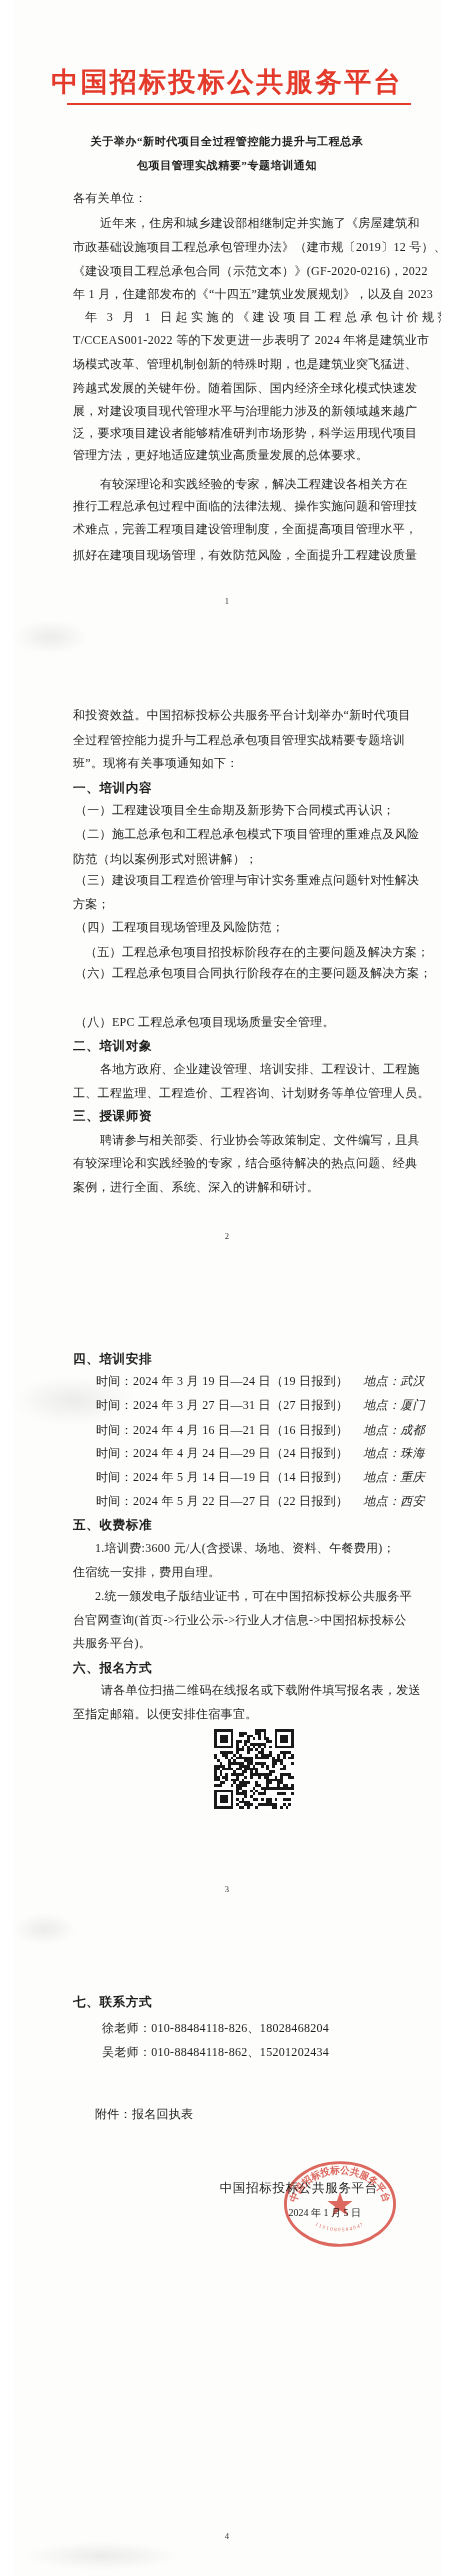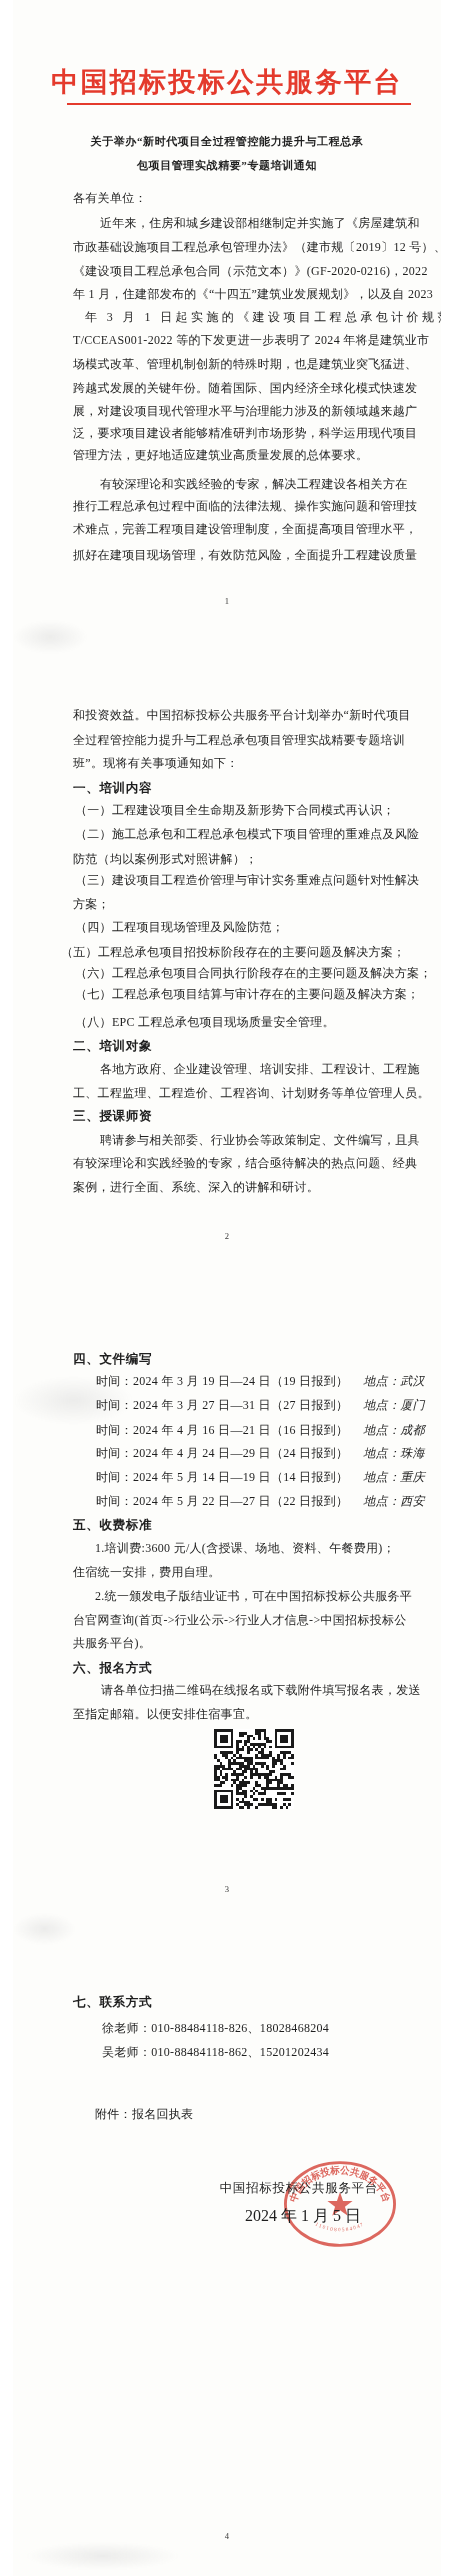--- a/index.html
+++ b/index.html
@@ -28,21 +28,21 @@
   }
   .sp{letter-spacing:3.4px;margin-left:12px;}
   .pagenum{
     position:absolute;left:0;width:100%;text-align:center;
     font-size:8.6px;color:#3a3a3a;
   }
   .row-gap{display:inline-block;margin-left:15px;font-style:italic;}
   .qr{position:absolute;left:201px;top:1729px;width:80px;height:80px;}
   .qr svg{width:100%;height:100%;}
   .sig-org{position:absolute;right:63px;font-size:12.6px;letter-spacing:0.6px;white-space:nowrap;}
-  .sig-date{position:absolute;right:80px;font-size:16px;white-space:nowrap;}
+  .sig-date{position:absolute;right:80px;font-size:10px;white-space:nowrap;}
   .seal{position:absolute;left:269px;top:2159px;width:116px;height:90px;opacity:.88;}
   .smudge{position:absolute;pointer-events:none;
     background:radial-gradient(ellipse at center, rgba(115,115,122,.12), rgba(115,115,122,0) 70%);
     filter:blur(1.1px);}
 </style>
 </head>
 <body>
 
 <div class="doc">
 
@@ -77,37 +77,36 @@
   <div class="ln" style="top:734px">全过程管控能力提升与工程总承包项目管理实战精要专题培训</div>
   <div class="ln" style="top:757px">班”。现将有关事项通知如下：</div>
 
   <div class="ln hd" style="top:781px">一、培训内容</div>
   <div class="ln" style="top:804px;left:62px">（一）工程建设项目全生命期及新形势下合同模式再认识；</div>
   <div class="ln" style="top:828px;left:62px">（二）施工总承包和工程总承包模式下项目管理的重难点及风险</div>
   <div class="ln" style="top:853px">防范（均以案例形式对照讲解）；</div>
   <div class="ln" style="top:874px;left:62px">（三）建设项目工程造价管理与审计实务重难点问题针对性解决</div>
   <div class="ln" style="top:898px">方案；</div>
   <div class="ln" style="top:921px;left:62px">（四）工程项目现场管理及风险防范；</div>
-  <div class="ln" style="top:946px;left:48px">（五）工程总承包项目招投标阶段存在的主要问题及解决方案；</div>
+  <div class="ln" style="top:946px;left:72px">（五）工程总承包项目招投标阶段存在的主要问题及解决方案；</div>
   <div class="ln" style="top:967px;left:62px">（六）工程总承包项目合同执行阶段存在的主要问题及解决方案；</div>
-  <div class="ln" style="top:988px;left:62px">（七）工程总承包项目结算与审计存在的主要问题及解决方案；</div>
   <div class="ln" style="top:1016px;left:62px">（八）EPC 工程总承包项目现场质量安全管理。</div>
 
   <div class="ln hd" style="top:1039px">二、培训对象</div>
   <div class="ln" style="top:1063px;left:87px">各地方政府、企业建设管理、培训安排、工程设计、工程施</div>
   <div class="ln" style="top:1087px">工、工程监理、工程造价、工程咨询、计划财务等单位管理人员。</div>
 
   <div class="ln hd" style="top:1109px">三、授课师资</div>
   <div class="ln" style="top:1134px;left:87px">聘请参与相关部委、行业协会等政策制定、文件编写，且具</div>
   <div class="ln" style="top:1157px">有较深理论和实践经验的专家，结合亟待解决的热点问题、经典</div>
   <div class="ln" style="top:1181px">案例，进行全面、系统、深入的讲解和研讨。</div>
 
   <div class="pagenum" style="top:1231px">2</div>
 
-  <div class="ln hd" style="top:1352px">四、文件编写</div>
+  <div class="ln hd" style="top:1352px">四、培训安排</div>
   <div class="ln" style="top:1375px;left:83px"><span>时间：2024 年 3 月 19 日—24 日（19 日报到）</span><span class="row-gap">地点：武汉</span></div>
   <div class="ln" style="top:1399px;left:83px"><span>时间：2024 年 3 月 27 日—31 日（27 日报到）</span><span class="row-gap">地点：厦门</span></div>
   <div class="ln" style="top:1424px;left:83px"><span>时间：2024 年 4 月 16 日—21 日（16 日报到）</span><span class="row-gap">地点：成都</span></div>
   <div class="ln" style="top:1447px;left:83px"><span>时间：2024 年 4 月 24 日—29 日（24 日报到）</span><span class="row-gap">地点：珠海</span></div>
   <div class="ln" style="top:1471px;left:83px"><span>时间：2024 年 5 月 14 日—19 日（14 日报到）</span><span class="row-gap">地点：重庆</span></div>
   <div class="ln" style="top:1495px;left:83px"><span>时间：2024 年 5 月 22 日—27 日（22 日报到）</span><span class="row-gap">地点：西安</span></div>
 
   <div class="ln hd" style="top:1518px">五、收费标准</div>
   <div class="ln" style="top:1542px;left:82px">1.培训费:3600 元/人(含授课、场地、资料、午餐费用)；</div>
   <div class="ln" style="top:1566px">住宿统一安排，费用自理。</div>

